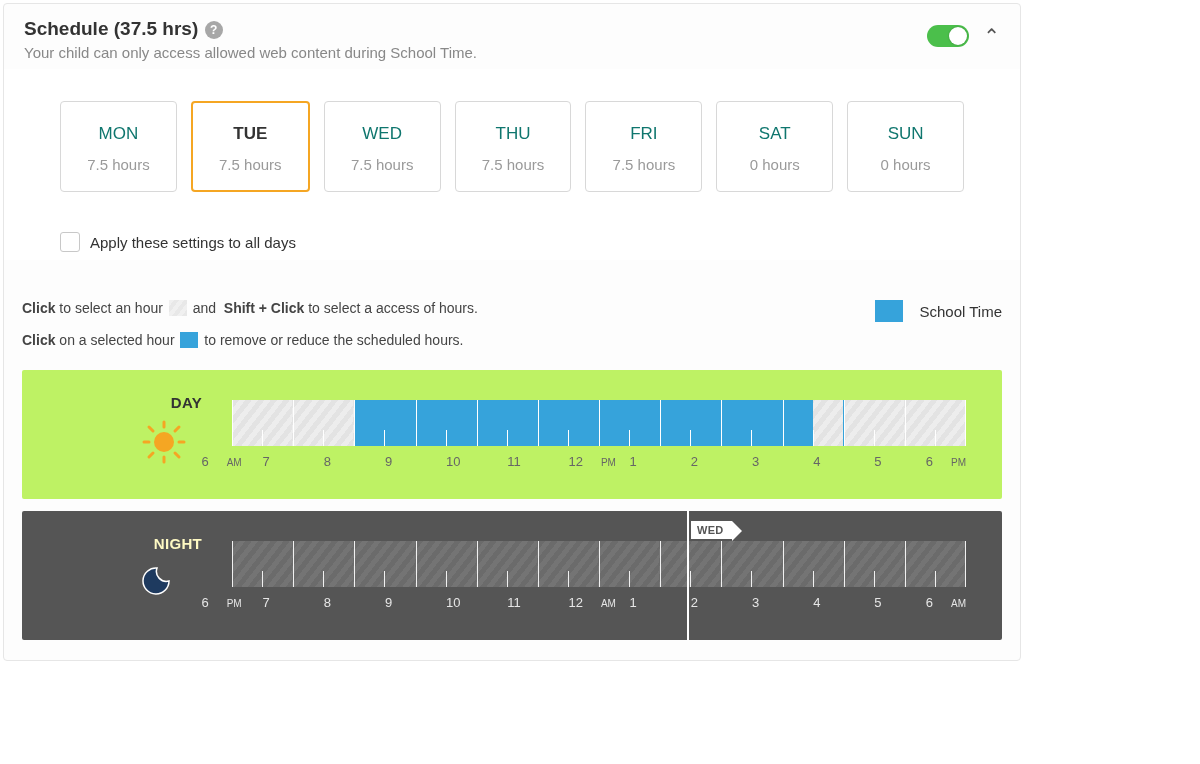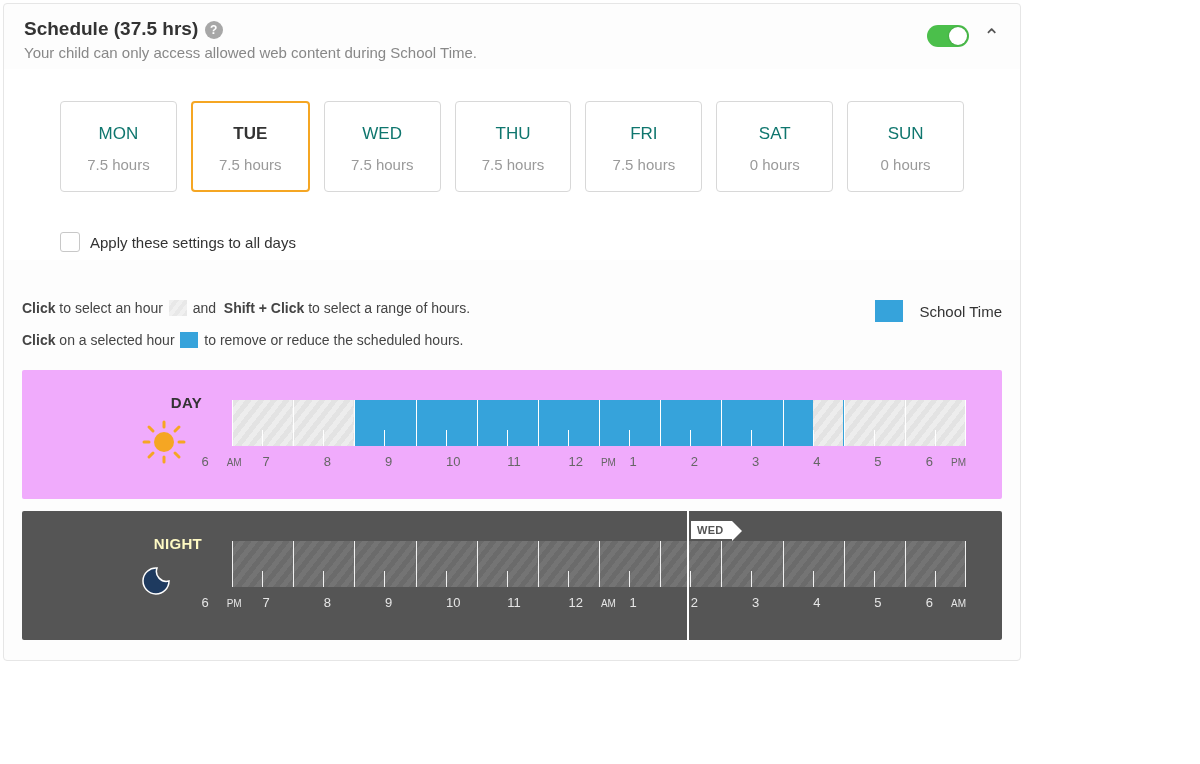--- a/index.html
+++ b/index.html
@@ -156,21 +156,21 @@
     background: repeating-linear-gradient(-52deg, #e8e8e8 0 4px, #f0f0f0 4px 8px);
   }
   .swatch-filled { background: #36a3db; }
 
   .timeline {
     margin: 22px 18px 0 18px;
     padding: 30px 36px 30px 90px;
     border-radius: 2px;
     position: relative;
   }
-  .timeline-day { background: #f0abfc; color: #333; }
+  .timeline-day { background: #bef264; color: #333; }
   .timeline-night { background: #555; color: #fff; margin-top: 12px; }
 
   .timeline-label {
     position: absolute;
     left: 0; top: 24px;
     width: 180px;
     text-align: right;
     font-weight: 700;
     font-size: 15px;
     letter-spacing: 0.3px;
@@ -310,21 +310,21 @@
   </div>
 
   <div class="instructions">
     <div class="instr-left">
       <div>
         <b>Click</b>
         <span>to select an hour</span>
         <span class="hint-swatch swatch-empty"></span>
         <span>and</span>
         &nbsp;<b>Shift + Click</b>
-        <span>to select a range of hours.</span>
+        <span>to select a access of hours.</span>
       </div>
       <div class="row2">
         <b>Click</b>
         <span>on a selected hour</span>
         <span class="hint-swatch swatch-filled"></span>
         <span>to remove or reduce the scheduled hours.</span>
       </div>
     </div>
     <div class="legend">
       <div class="legend-swatch"></div>

